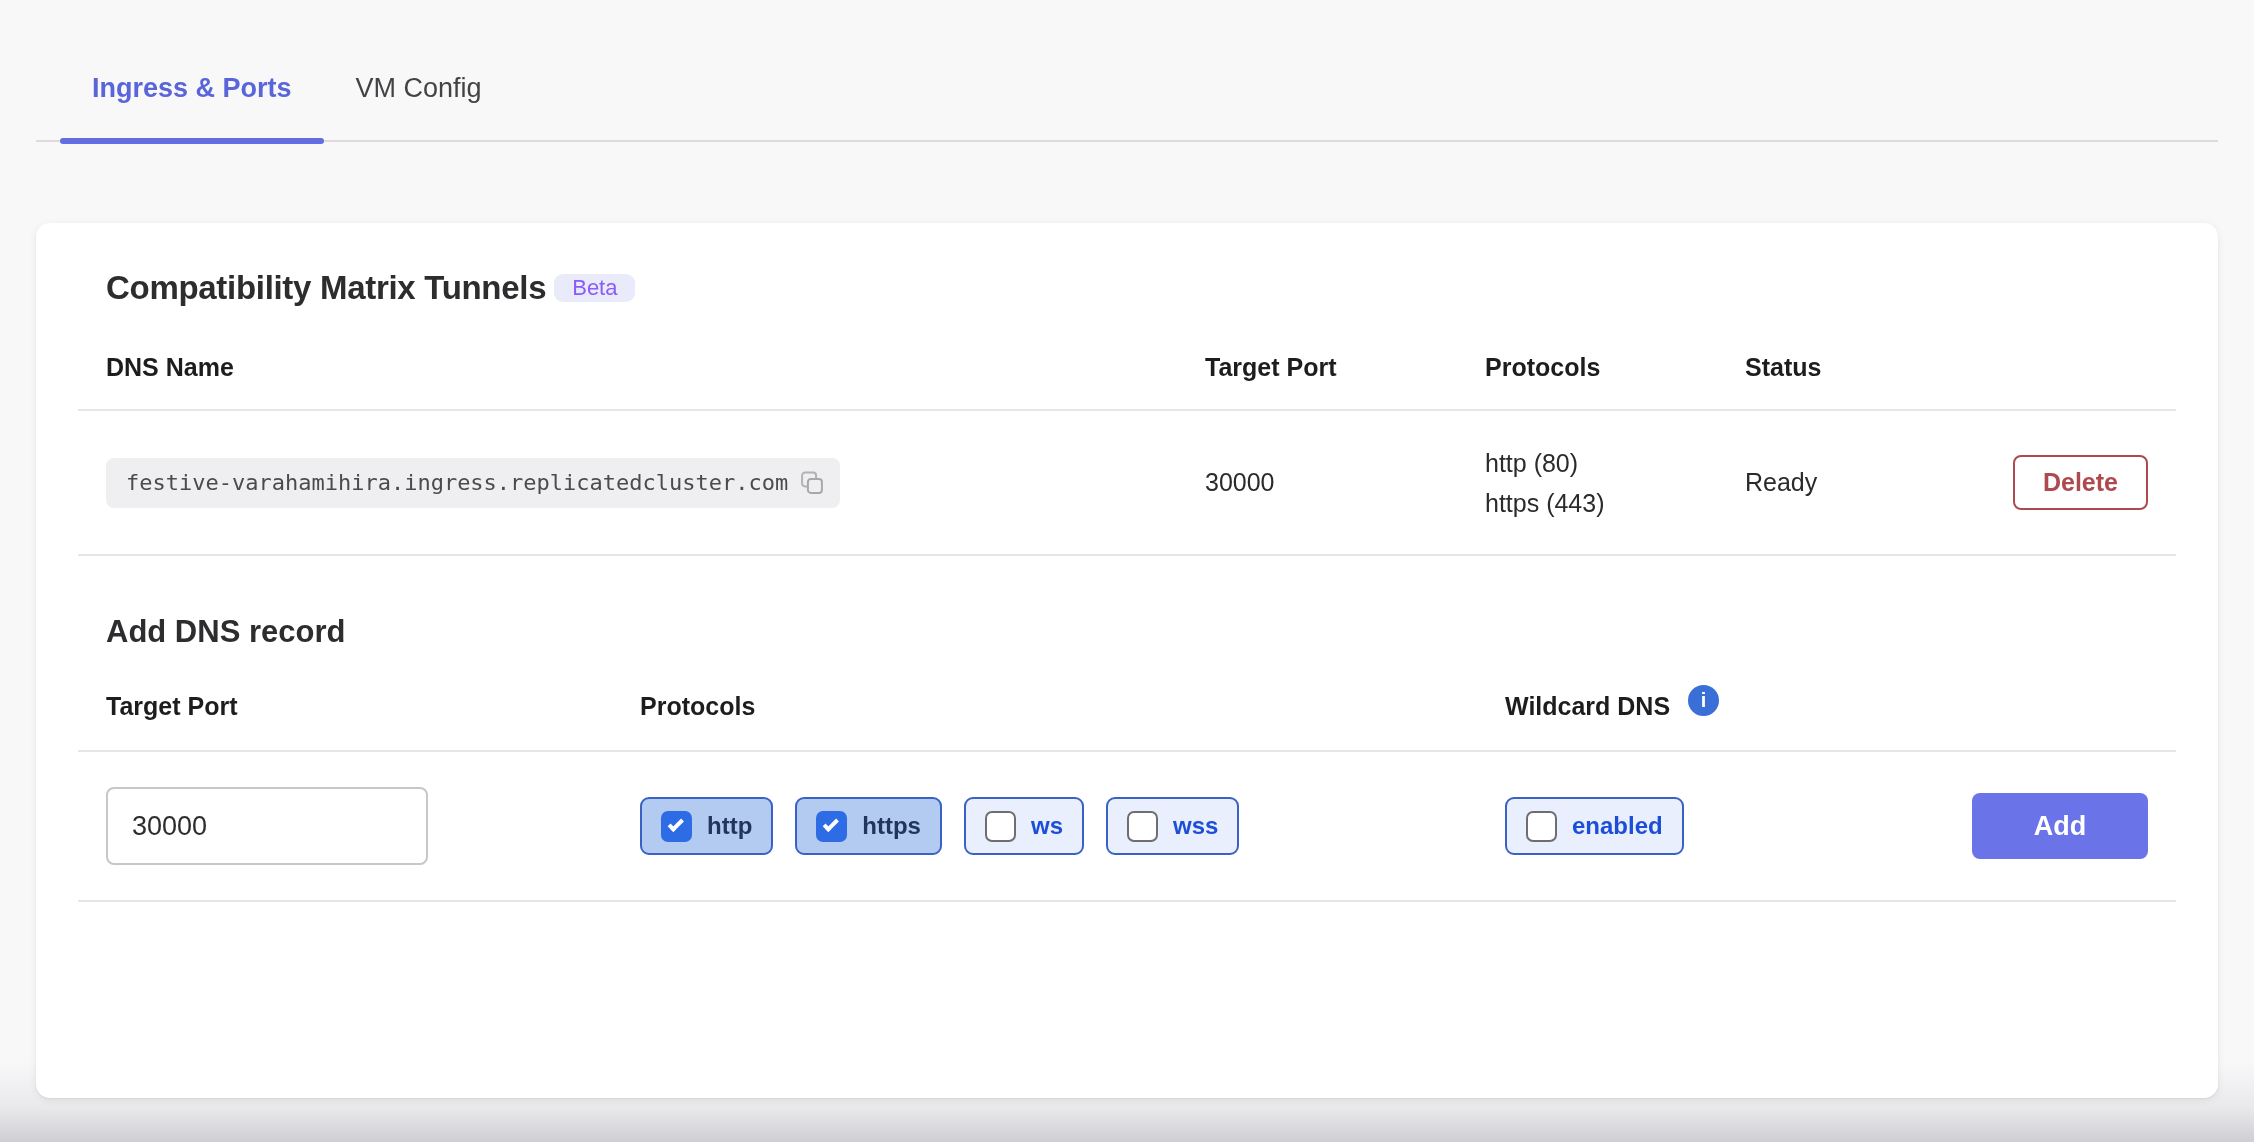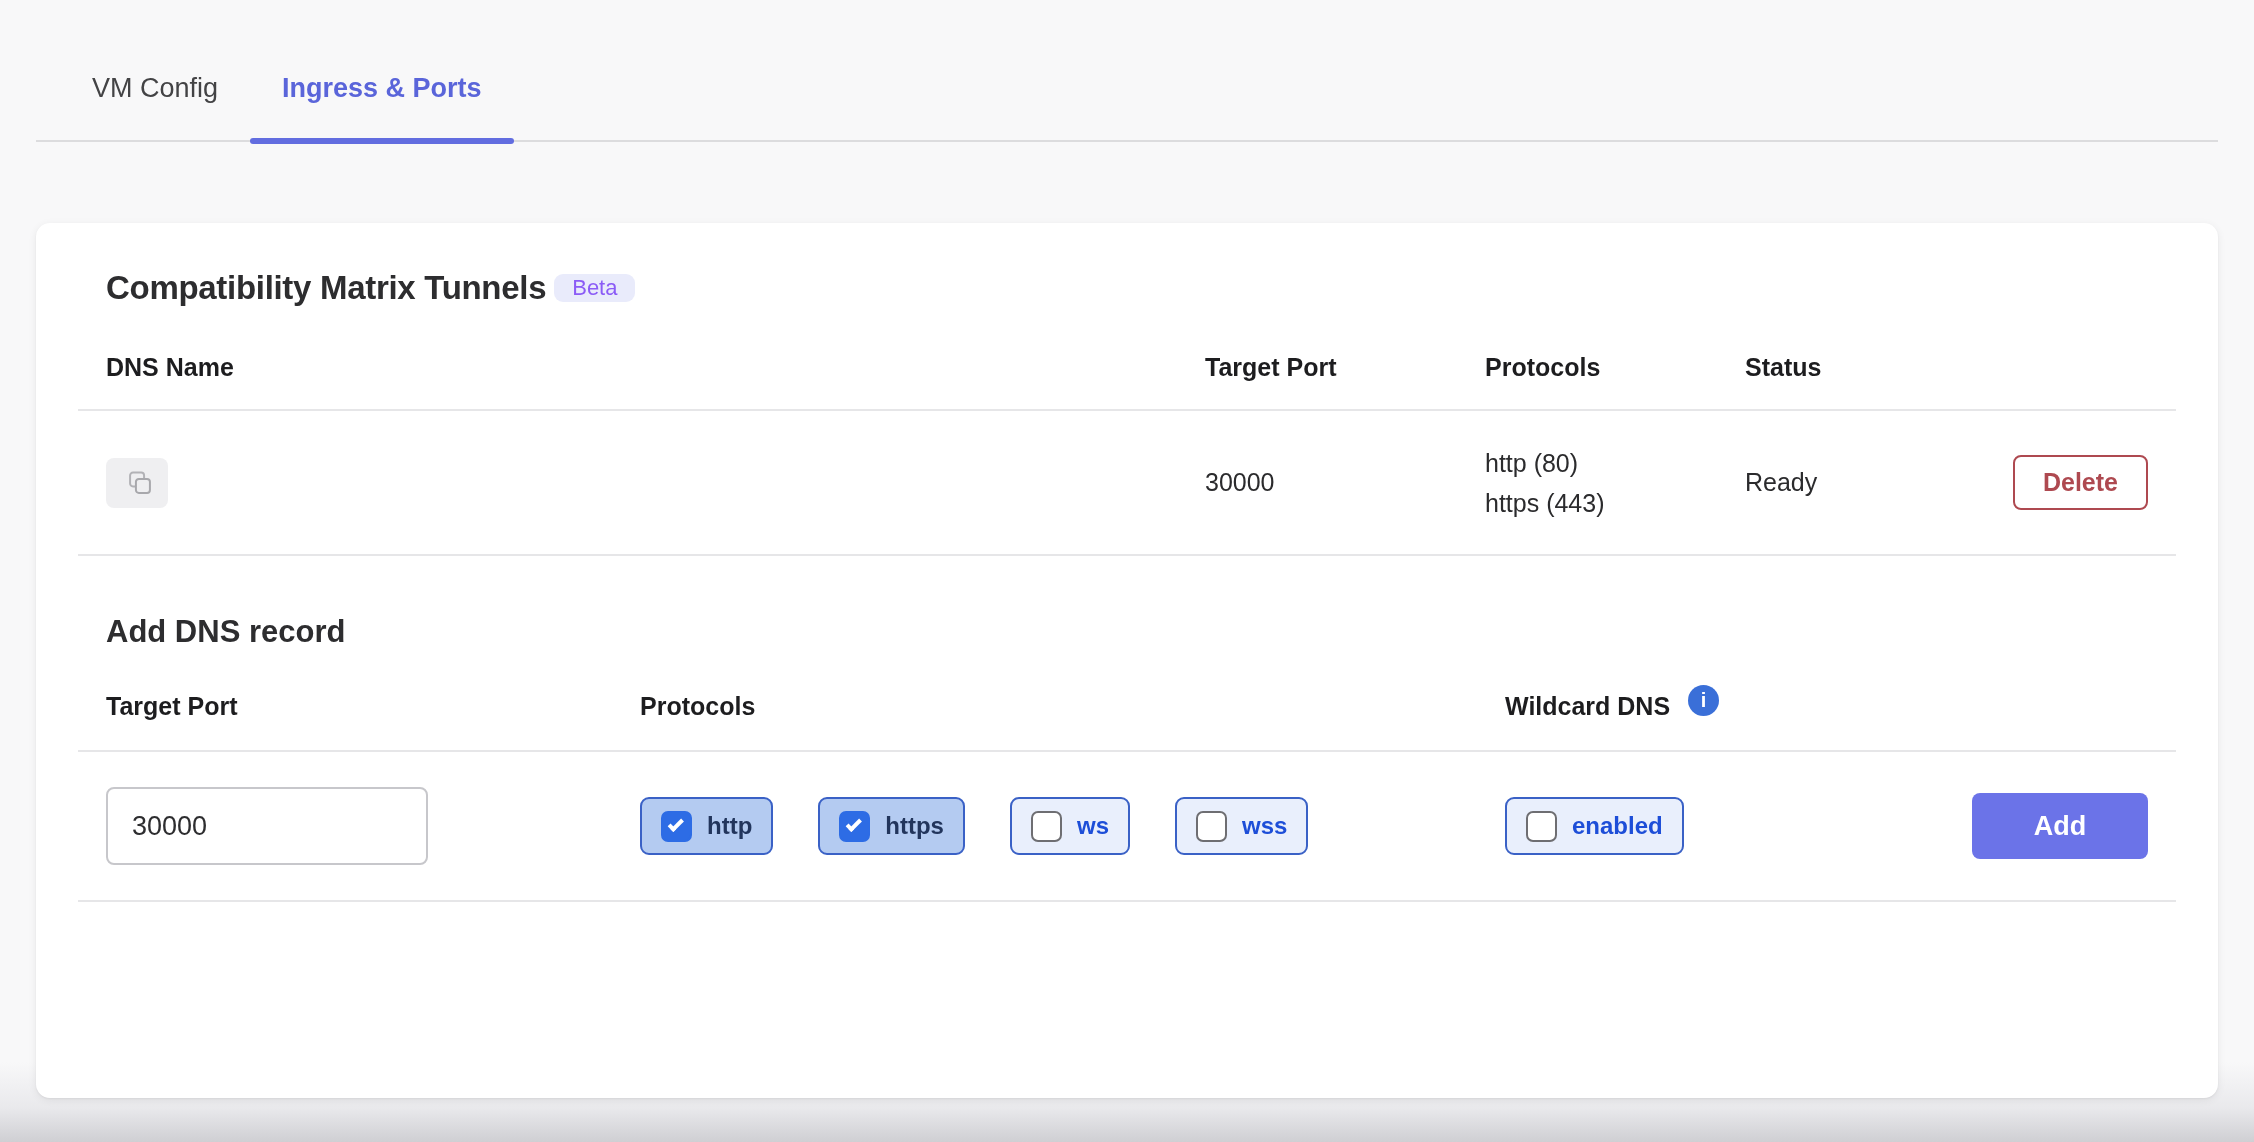--- a/index.html
+++ b/index.html
@@ -58,21 +58,21 @@
   .info-icon { width:31px; height:31px; border-radius:50%; background:#3a6fd8; color:#fff;
                font-size:20px; font-weight:700; display:flex; align-items:center;
                justify-content:center; position:relative; top:-7px; cursor:pointer; }
 
   .form-row { padding:0 28px; height:150px; border-bottom:2px solid #e6e6e8;
               align-items:center; }
   .port-input { width:322px; height:78px; border:2px solid #c7c7cb; border-radius:8px;
                 font-size:27px; color:#2d2d2f; padding:0 24px; outline:none;
                 font-family:inherit; background:#fff; }
 
-  .pill-group { display:flex; gap:45px; }
+  .pill-group { display:flex; gap:22px; }
   .pill { display:inline-flex; align-items:center; gap:15px; height:58px; padding:0 19px;
           border:2.5px solid #3a61c6; border-radius:9px; background:#e9effc;
           cursor:pointer; }
   .pill .pill-label { font-size:24px; font-weight:700; color:#1d4ed8; }
   .pill .box { width:31px; height:31px; border-radius:7px; background:#ffffff;
                border:2.5px solid #6e6e72; display:flex; align-items:center;
                justify-content:center; }
   .pill .tick { display:none; width:15px; height:8px; border-left:4px solid #fff;
                 border-bottom:4px solid #fff; transform:rotate(-45deg) translate(1px,-2px); }
   .pill.is-checked { background:#b4cbf1; }
@@ -81,42 +81,43 @@
   .pill.is-checked .tick { display:block; }
 
   .add-btn { justify-self:end; background:#6b73e8; border:none; color:#ffffff;
              font-weight:700; font-size:27px; width:176px; height:66px;
              border-radius:8px; cursor:pointer; font-family:inherit; }
 </style>
 </head>
 <body>
 
 <nav class="tabbar">
+  <div class="tab active">Ingress &amp; Ports</div>
   <div class="tab">VM Config</div>
-  <div class="tab active">Ingress &amp; Ports</div>
 </nav>
 
 <section class="card">
 
   <div class="card-header">
     <h1 class="card-title">Compatibility Matrix Tunnels</h1>
     <span class="badge">Beta</span>
   </div>
 
   <div class="tbl-head cols">
     <div class="th">DNS Name</div>
     <div class="th">Target Port</div>
     <div class="th">Protocols</div>
     <div class="th">Status</div>
     <div class="th"></div>
   </div>
 
   <div class="tbl-row cols">
     <div>
       <span class="dns-pill">
+        <span class="dns-text">festive-varahamihira.ingress.replicatedcluster.com</span>
         <svg class="copy-icon" viewBox="0 0 24 24">
           <rect x="3.5" y="3" width="12" height="12" rx="2.5" fill="none" stroke="#b2b2b6" stroke-width="1.7"></rect>
           <rect x="8.5" y="8.5" width="12" height="12" rx="2.5" fill="#efeff1" stroke="#a8a8ac" stroke-width="1.7"></rect>
         </svg>
       </span>
     </div>
     <div class="cell">30000</div>
     <div class="cell proto-lines">
       <div>http (80)</div>
       <div>https (443)</div>

